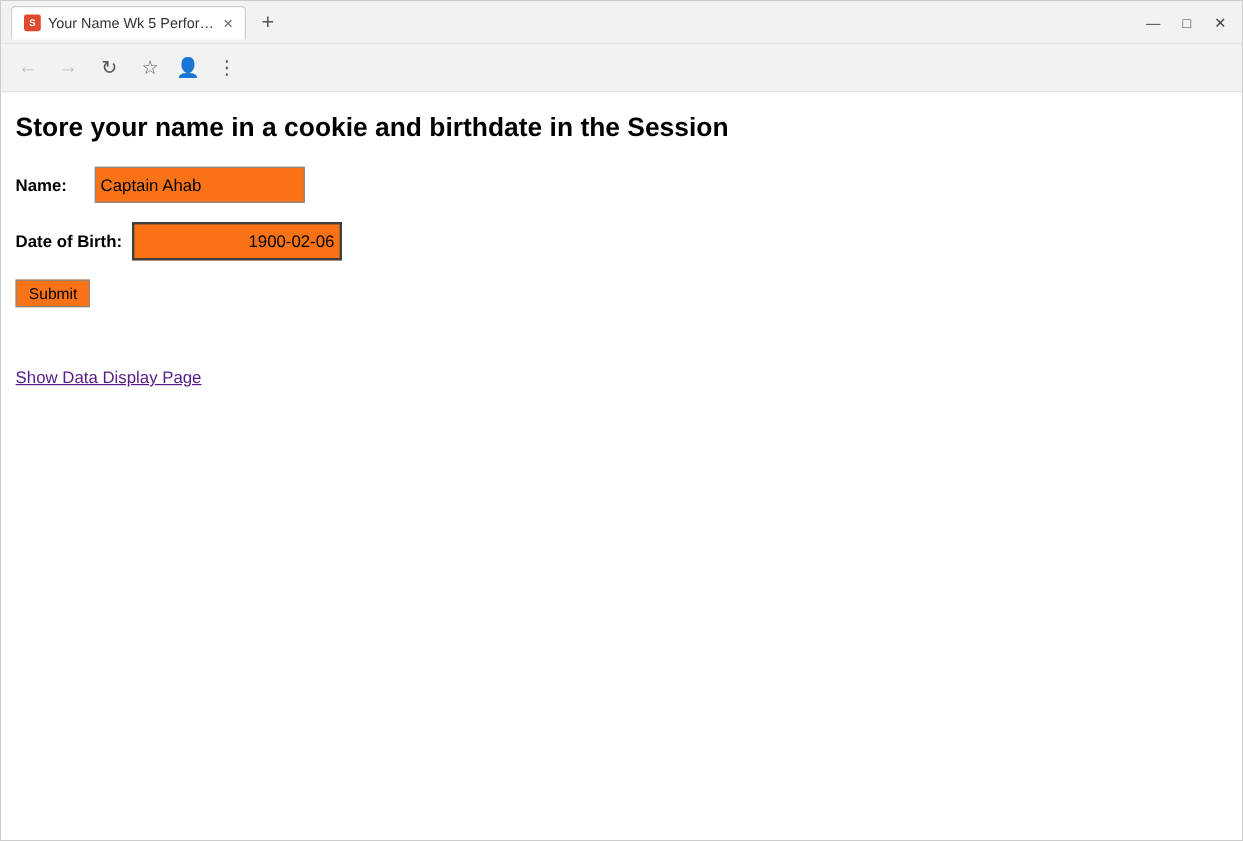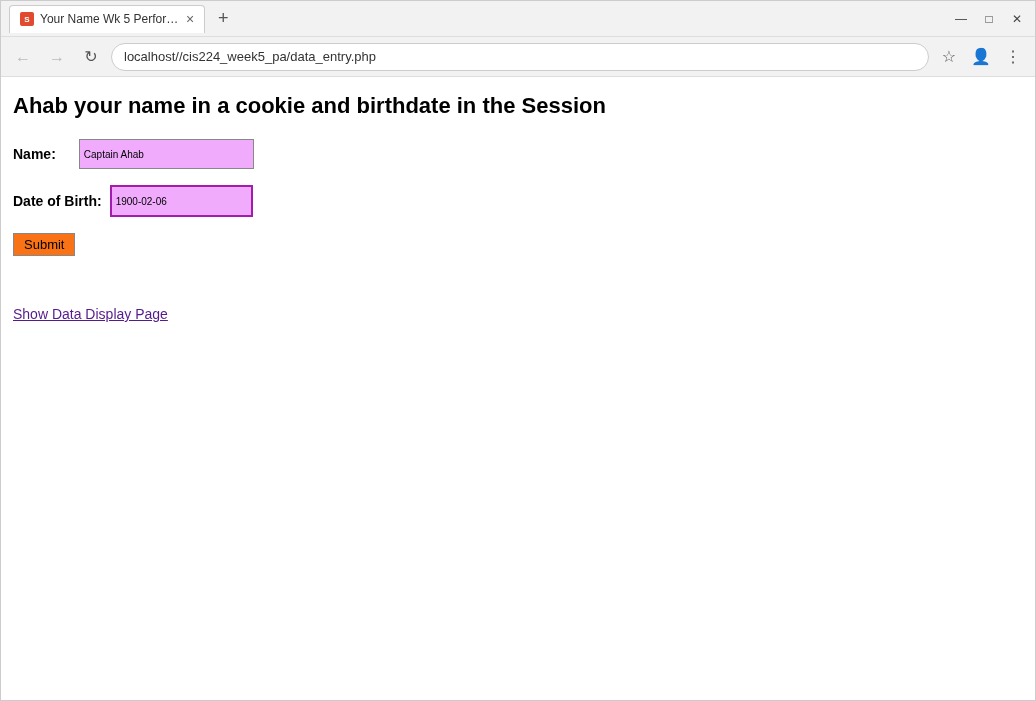--- a/index.html
+++ b/index.html
@@ -196,33 +196,34 @@
       font-size: 14px;
       font-weight: bold;
       color: #000;
       margin-right: 23px;
       min-width: 40px;
     }
 
     .form-input {
       border: 1px solid #888;
       padding: 14px 4px;
-      font-size: 10px;
-      color: #000;
-      background: #f0abfc;
+      font-size: 14px;
+      color: #000;
+      background: #f97316;
       height: 24px;
     }
 
     .name-input {
       width: 175px;
     }
 
     .dob-input {
-      width: 143px;
-      border: 2px solid #a21caf;
+      width: 175px;
+      border: 2px solid #404040;
+      text-align: right;
     }
 
     .submit-btn {
       border: 1px solid #888;
       background: #f97316;
       padding: 3px 10px;
       font-size: 13px;
       cursor: pointer;
       color: #000;
       margin-bottom: 20px;
@@ -265,33 +266,30 @@
       <div class="window-btn">—</div>
       <div class="window-btn">□</div>
       <div class="window-btn">✕</div>
     </div>
   </div>
 
   <div class="address-bar-row">
     <div class="nav-btn disabled">←</div>
     <div class="nav-btn disabled">→</div>
     <div class="nav-btn">↻</div>
-    <div class="address-bar">
-      <span>localhost//cis224_week5_pa/data_entry.php</span>
-    </div>
     <div class="address-bar-actions">
       <div class="addr-icon">☆</div>
       <div class="addr-icon">👤</div>
       <div class="addr-icon">⋮</div>
     </div>
   </div>
 
   <div class="page-content">
 
-    <h1 class="page-heading">Ahab your name in a cookie and birthdate in the Session</h1>
+    <h1 class="page-heading">Store your name in a cookie and birthdate in the Session</h1>
 
     <div class="form-row">
       <label class="form-label">Name:</label>
       <input class="form-input name-input" type="text" value="Captain Ahab" style="">
     </div>
 
     <div class="form-row">
       <label class="dob-label">Date of Birth:</label>
       <input class="form-input dob-input" type="text" value="1900-02-06" style="">
     </div>

